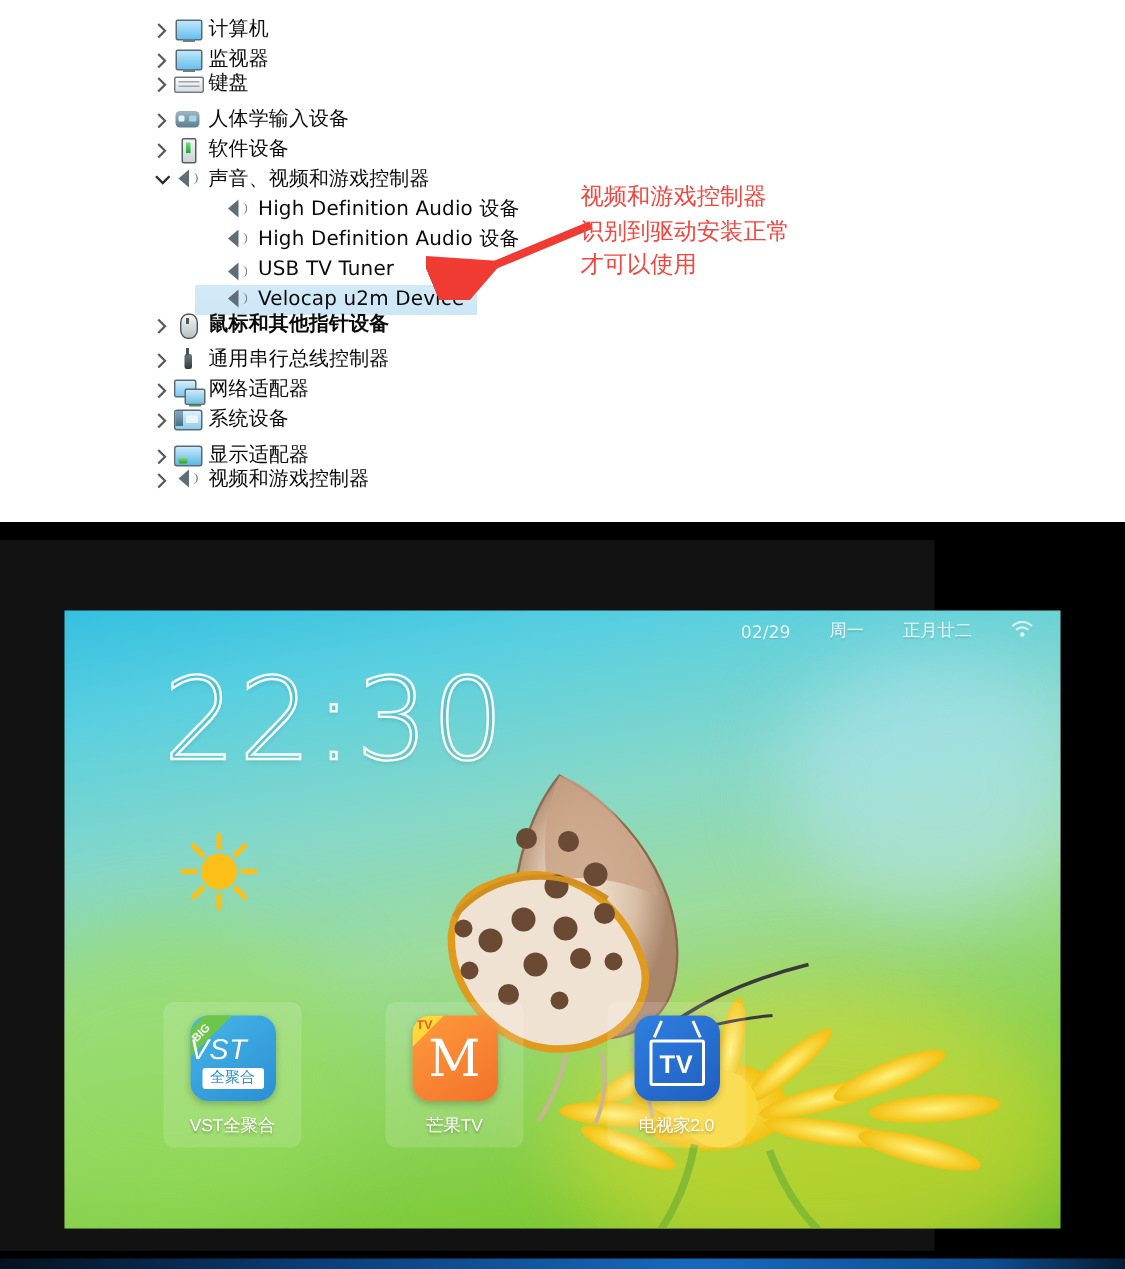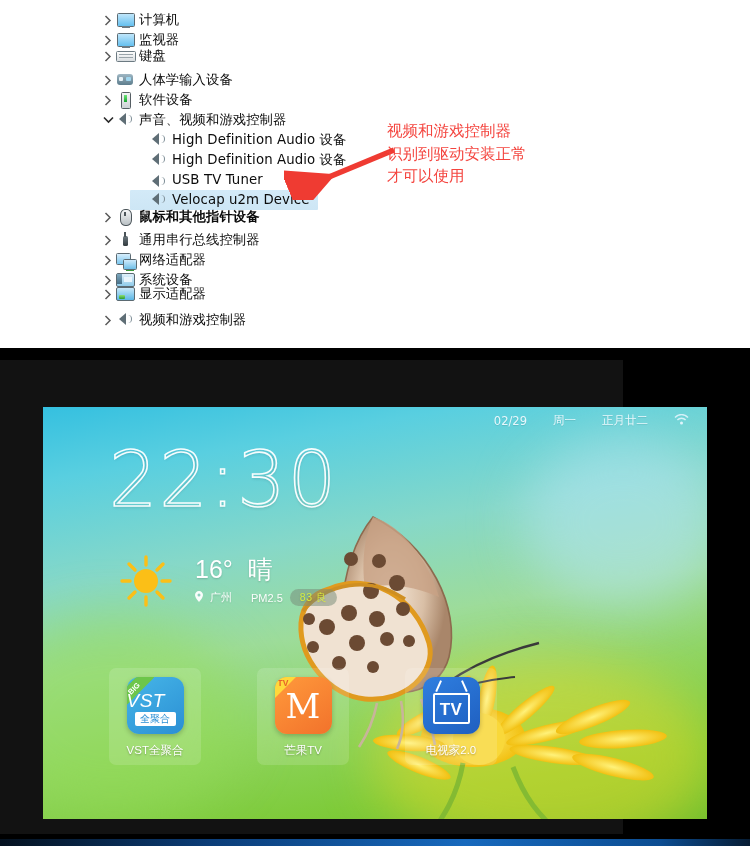--- a/index.html
+++ b/index.html
@@ -275,21 +275,21 @@
         <span class="chev">
           <svg width="8" height="11" viewBox="0 0 8 11">
             <path d="M1.5,1 L6,5.5 L1.5,10" stroke="#5b5b5b" stroke-width="1.5" fill="none"></path>
           </svg>
         </span>
         <span class="ticon">
           <span class="ic-sys"></span>
         </span>
         <span class="tlabel">系统设备</span>
       </div>
-      <div class="trow" style="top: 284px; left: 62px;">
+      <div class="trow" style="top: 294px; left: 62px;">
         <span class="chev">
           <svg width="8" height="11" viewBox="0 0 8 11">
             <path d="M1.5,1 L6,5.5 L1.5,10" stroke="#5b5b5b" stroke-width="1.5" fill="none"></path>
           </svg>
         </span>
         <span class="ticon">
           <span class="ic-disp"></span>
         </span>
         <span class="tlabel">显示适配器</span>
       </div>
@@ -424,37 +424,20 @@
             <line x1="27" y1="43" x2="27" y2="51"></line>
           <line x1="3" y1="27" x2="11" y2="27"></line>
             <line x1="43" y1="27" x2="51" y2="27"></line>
           <line x1="10" y1="10" x2="16" y2="16"></line>
             <line x1="38" y1="38" x2="44" y2="44"></line>
           <line x1="10" y1="44" x2="16" y2="38"></line>
             <line x1="38" y1="16" x2="44" y2="10"></line>
         </g>
       </svg>
 
-      <div id="wx">
-        <div id="wxtemp">
-          <span>16°</span>
-          <span style="margin-left:8px">晴</span>
-        </div>
-        <div id="wxsub">
-          <span>
-            <svg width="8" height="11" viewBox="0 0 8 11">
-                <path d="M4,0 C6.2,0 8,1.8 8,4 C8,6.8 4,11 4,11 C4,11 0,6.8 0,4 C0,1.8 1.8,0 4,0 Z" fill="#fff"></path>
-                <circle cx="4" cy="4" r="1.5" fill="#8fd0c0"></circle>
-              </svg>
-          </span>
-          <span>广州</span>
-          <span style="margin-left:12px">PM2.5</span>
-          <span id="pmbadge">83 良</span>
-        </div>
-      </div>
 
       <div id="apps">
           <div class="app">
             <div class="appicon vst">
               <div class="ribbon">BIG</div>
               <div class="v1">VST</div>
               <div class="v2">全聚合</div>
             </div>
             <div class="applabel">VST全聚合</div>
           </div>

